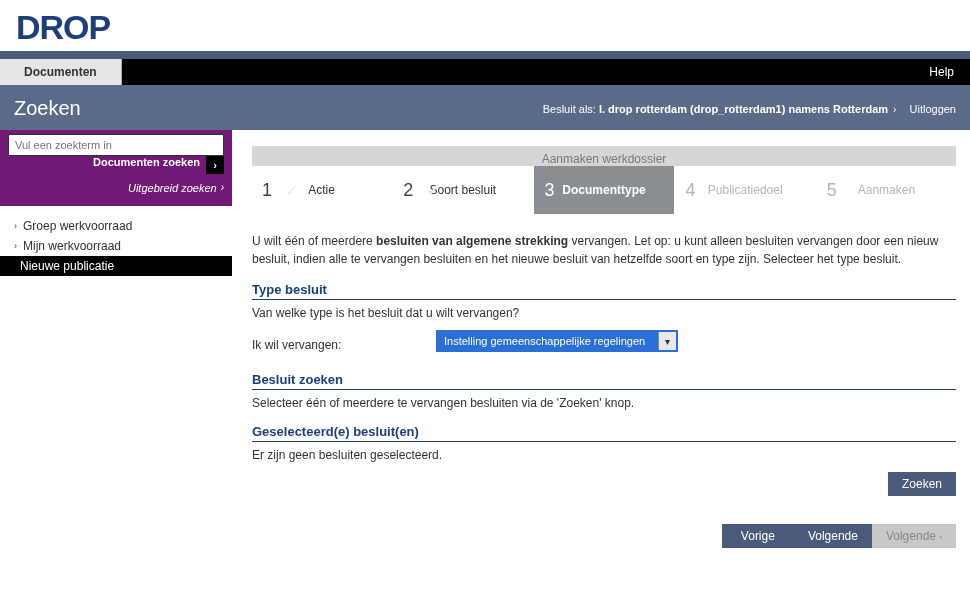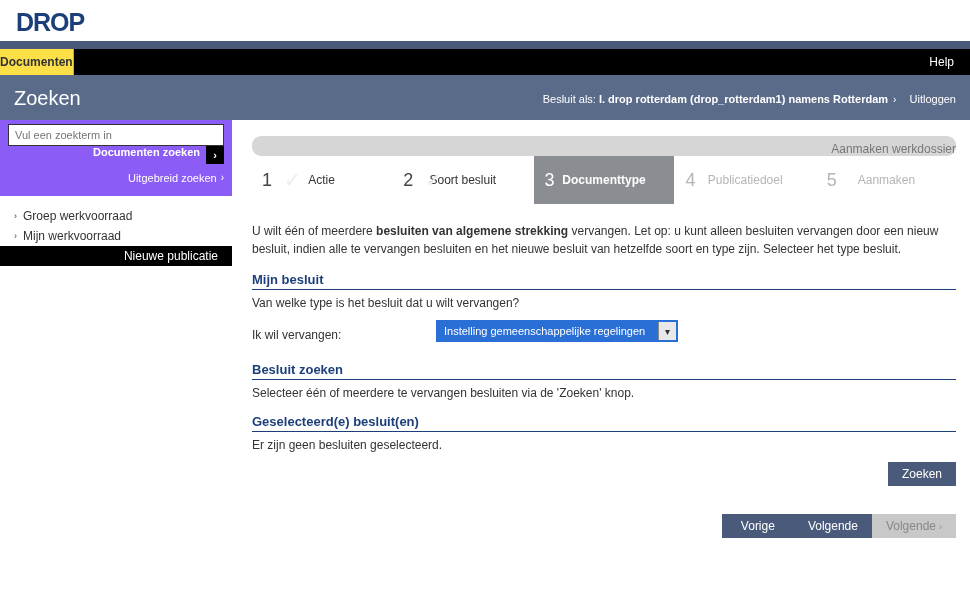--- a/index.html
+++ b/index.html
@@ -1,62 +1,62 @@
 <!DOCTYPE html>
 <html><head>
 <meta charset="utf-8">
 <style>
   * { box-sizing: border-box; margin: 0; padding: 0; }
   body { font-family: Verdana, Arial, sans-serif; font-size: 12px; color: #333; background: #fff; width: 970px; }
   
-  .app-logo { font-size: 25px; font-weight: bold; color: #1c3f7a; padding: 8px 16px 4px; letter-spacing: -1px; }
+  .app-logo { font-size: 34px; font-weight: bold; color: #1c3f7a; padding: 8px 16px 4px; letter-spacing: -1px; }
   
   .topbar-strip { height: 8px; background: #4a5a7a; }
   
   .menubar { display: flex; align-items: center; background: #000; height: 26px; }
-  .menubar-tab { background: #fde047; color: #333; padding: 0 0; height: 26px; display: flex; align-items: center; font-weight: bold; font-size: 12px; border-right: 1px solid #aaa; }
+  .menubar-tab { background: #e5e5e5; color: #333; padding: 0 24px; height: 26px; display: flex; align-items: center; font-weight: bold; font-size: 12px; border-right: 1px solid #aaa; }
   .menubar-spacer { flex: 1; }
   .menubar-help { color: #fff; padding: 0 16px; font-size: 12px; }
   
   .subheader { background: #5a6b8a; color: #fff; display: flex; align-items: center; padding: 12px 14px 10px; }
   .subheader-left { font-size: 20px; font-weight: normal; }
   .subheader-right { margin-left: auto; font-size: 11px; }
   .subheader-right b { font-weight: bold; }
   .logout { margin-left: 8px; }
   .chev { font-size: 10px; margin: 0 2px; }
   
   .layout { display: flex; }
   
   .sidebar { width: 232px; background: #fff; }
-  .search-panel { background: #8b5cf6; padding: 4px 8px 12px; }
+  .search-panel { background: #701a75; padding: 4px 8px 12px; }
   .search-input { width: 100%; height: 22px; padding: 2px 6px; font-size: 11px; color: #888; border: 1px solid #333; background: #fff; }
   .search-btn-row { display: flex; justify-content: flex-end; align-items: flex-start; color: #fff; font-weight: bold; font-size: 11px; }
   .search-btn-row .arrowbox { background: #000; color: #fff; width: 18px; height: 18px; display: inline-flex; align-items: center; justify-content: center; margin-left: 6px; font-size: 11px; }
-  .adv-row { display: flex; justify-content: flex-end; margin-top: 8px; color: #fff; font-size: 11px; }
+  .adv-row { display: flex; justify-content: flex-end; margin-top: 8px; color: #fff; font-size: 11px; font-style: italic; }
   .adv-row .chev2 { margin-left: 4px; font-size: 10px; }
   
   .nav-list { padding: 10px 0; }
   .nav-item { padding: 3px 14px; font-size: 12px; display: flex; align-items: center; }
   .nav-item .chev3 { font-size: 9px; margin-right: 6px; color: #333; }
-  .nav-item.active { background: #000; color: #fff; padding-left: 20px; justify-content: flex-end; }
+  .nav-item.active { background: #000; color: #fff; padding-left: 20px; }
   
   .main { flex: 1; padding: 16px 14px 40px 20px; background: #fff; }
   .step { flex: 1; display: flex; flex-direction: column; align-items: center; justify-content: center; border-right: 2px solid #fff; position: relative; color: #666; }
   .step:last-child { border-right: 0; }
   .step-num { position: absolute; left: 10px; top: 50%; transform: translateY(-50%); font-size: 18px; color: #444; }
   .step-check::after { content: "✓"; position: absolute; left: 32px; top: 50%; transform: translateY(-50%); color: #eee; font-size: 20px; }
   .step-row { display: flex; align-items: center; width: 100%; justify-content: center; position: relative; height: 100%; }
   .step-label { font-size: 12px; }
   .step.done .step-label { color: #333; }
   .step.current { background: #8a8d92; }
   .step.current .step-label { color: #fff; font-weight: bold; }
   .step.current .step-num { color: #fff; }
   .step.disabled .step-label, .step.disabled .step-num { color: #b5b5b5; }
   .stepper-header-wrap { position: relative; }
-  .stepper-title { text-align: right; color: #777; font-size: 12px; padding: 6px 0 0; background: #d6d6d6; border-radius: 9px; }
+  .stepper-title { text-align: center; color: #777; font-size: 12px; padding: 6px 0 0; background: #d6d6d6; }
   .stepper-body { display: flex; height: 48px; }
   
   .intro-text { margin: 18px 0 14px; line-height: 1.5; font-size: 12px; color: #333; }
   
   .section-heading { font-weight: bold; font-size: 13px; border-bottom: 1px solid #1c3f7a; padding-bottom: 2px; margin-top: 14px; color: #1c3f7a; }
   .section-sub { margin: 6px 0 10px; font-size: 12px; }
   
   .form-row { display: flex; align-items: flex-end; margin: 0 0 20px; gap: 24px; }
   .form-label { width: 160px; font-size: 12px; }
   .selectbox { border: 2px solid #2a6fd6; background: #2a6fd6; color: #fff; height: 22px; display: flex; align-items: center; font-size: 11px; }
@@ -155,21 +155,21 @@
             <span class="step-label">Aanmaken</span>
           </div>
         </div>
       </div>
     </div>
 
     <div class="intro-text">
       <span>U wilt één of meerdere </span><b>besluiten van algemene strekking</b><span> vervangen. Let op: u kunt alleen besluiten vervangen door een nieuw besluit, indien alle te vervangen besluiten en het nieuwe besluit van hetzelfde soort en type zijn. Selecteer het type besluit.</span>
     </div>
 
-    <div class="section-heading">Mijn besluit</div>
+    <div class="section-heading">Type besluit</div>
     <div class="section-sub">Van welke type is het besluit dat u wilt vervangen?</div>
     <div class="form-row">
       <div class="form-label">Ik wil vervangen:</div>
       <div class="selectbox">
         <div class="selectbox-text">Instelling gemeenschappelijke regelingen</div>
         <div class="selectbox-arrow">▾</div>
       </div>
     </div>
 
     <div class="section-heading">Besluit zoeken</div>

